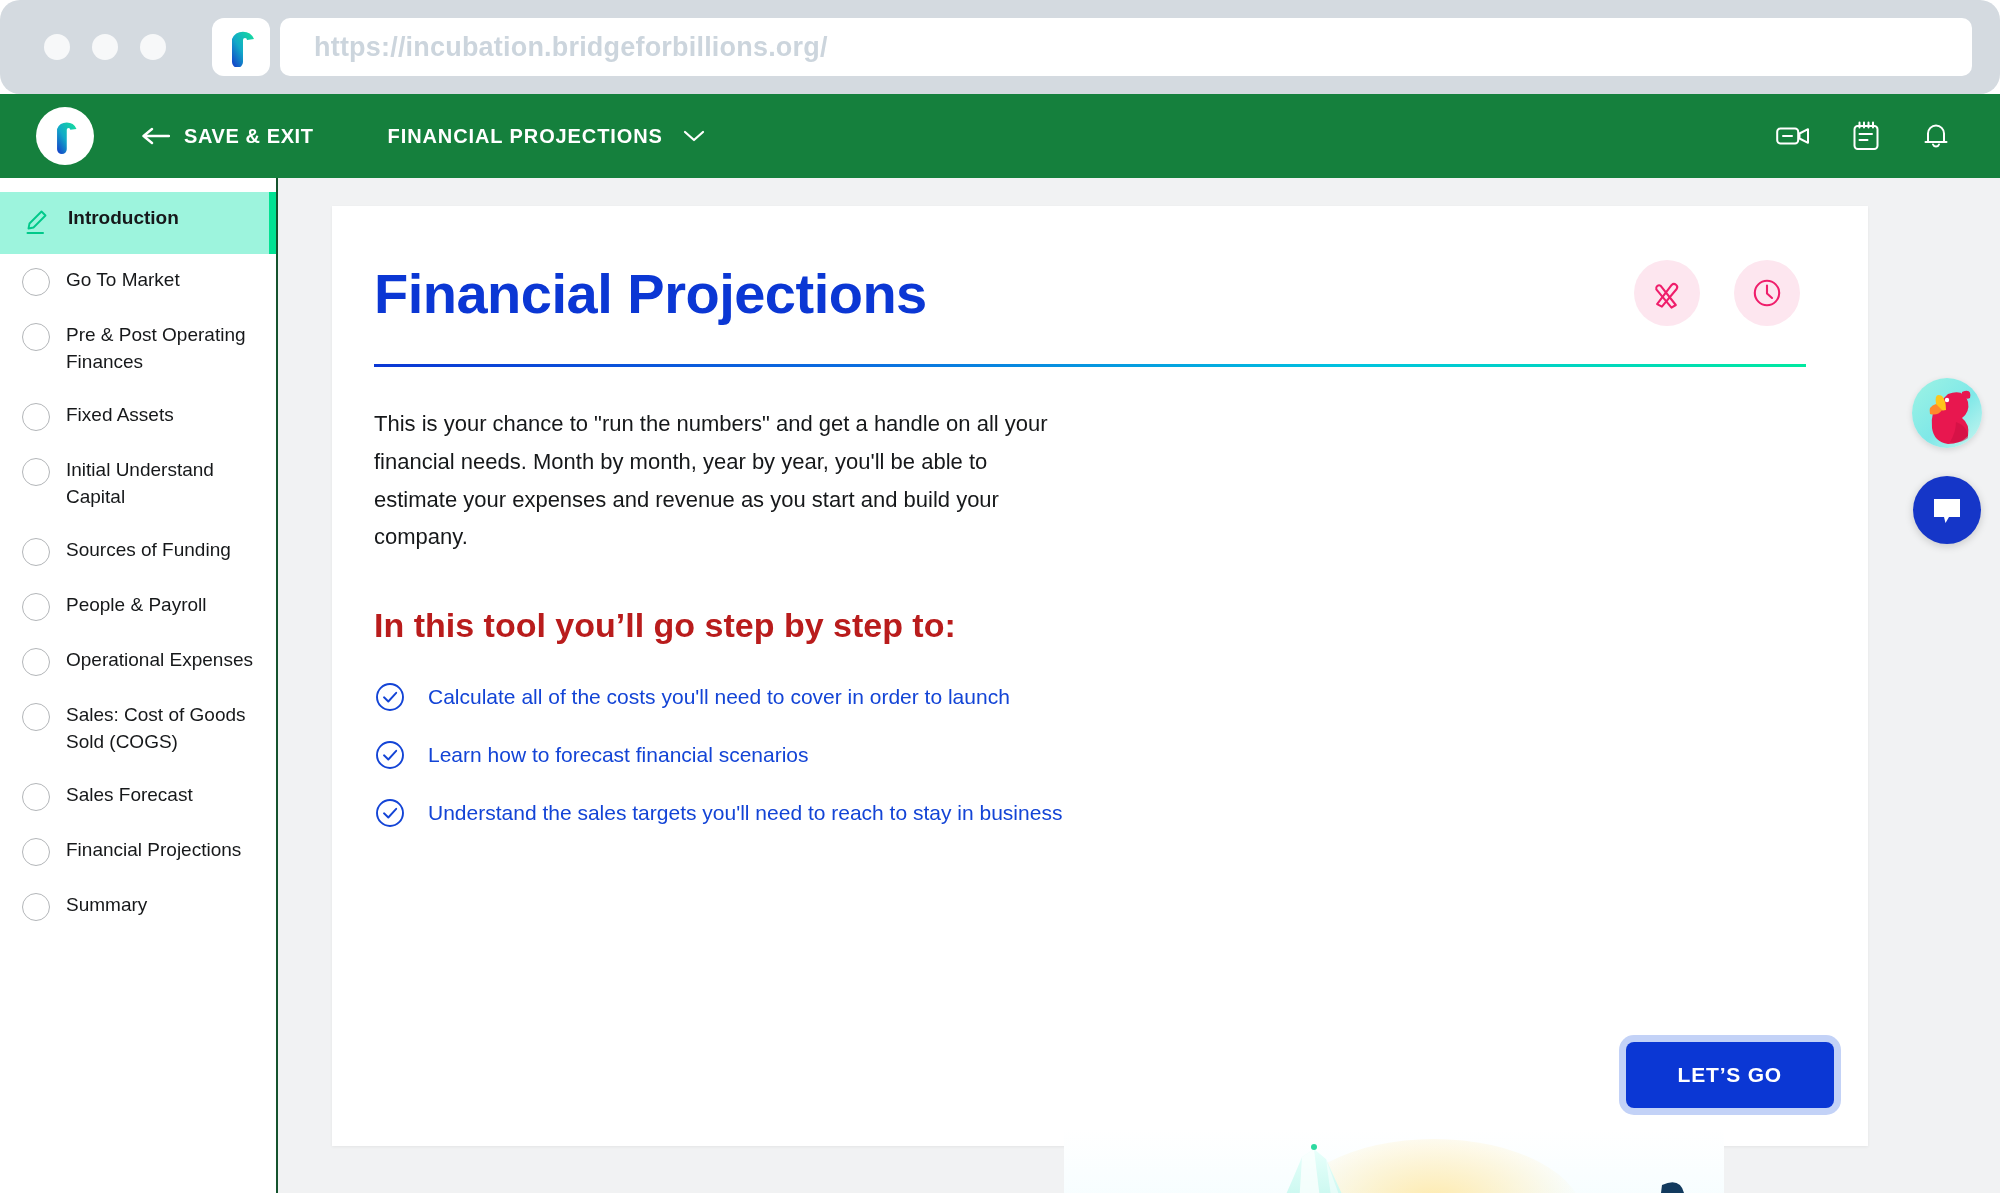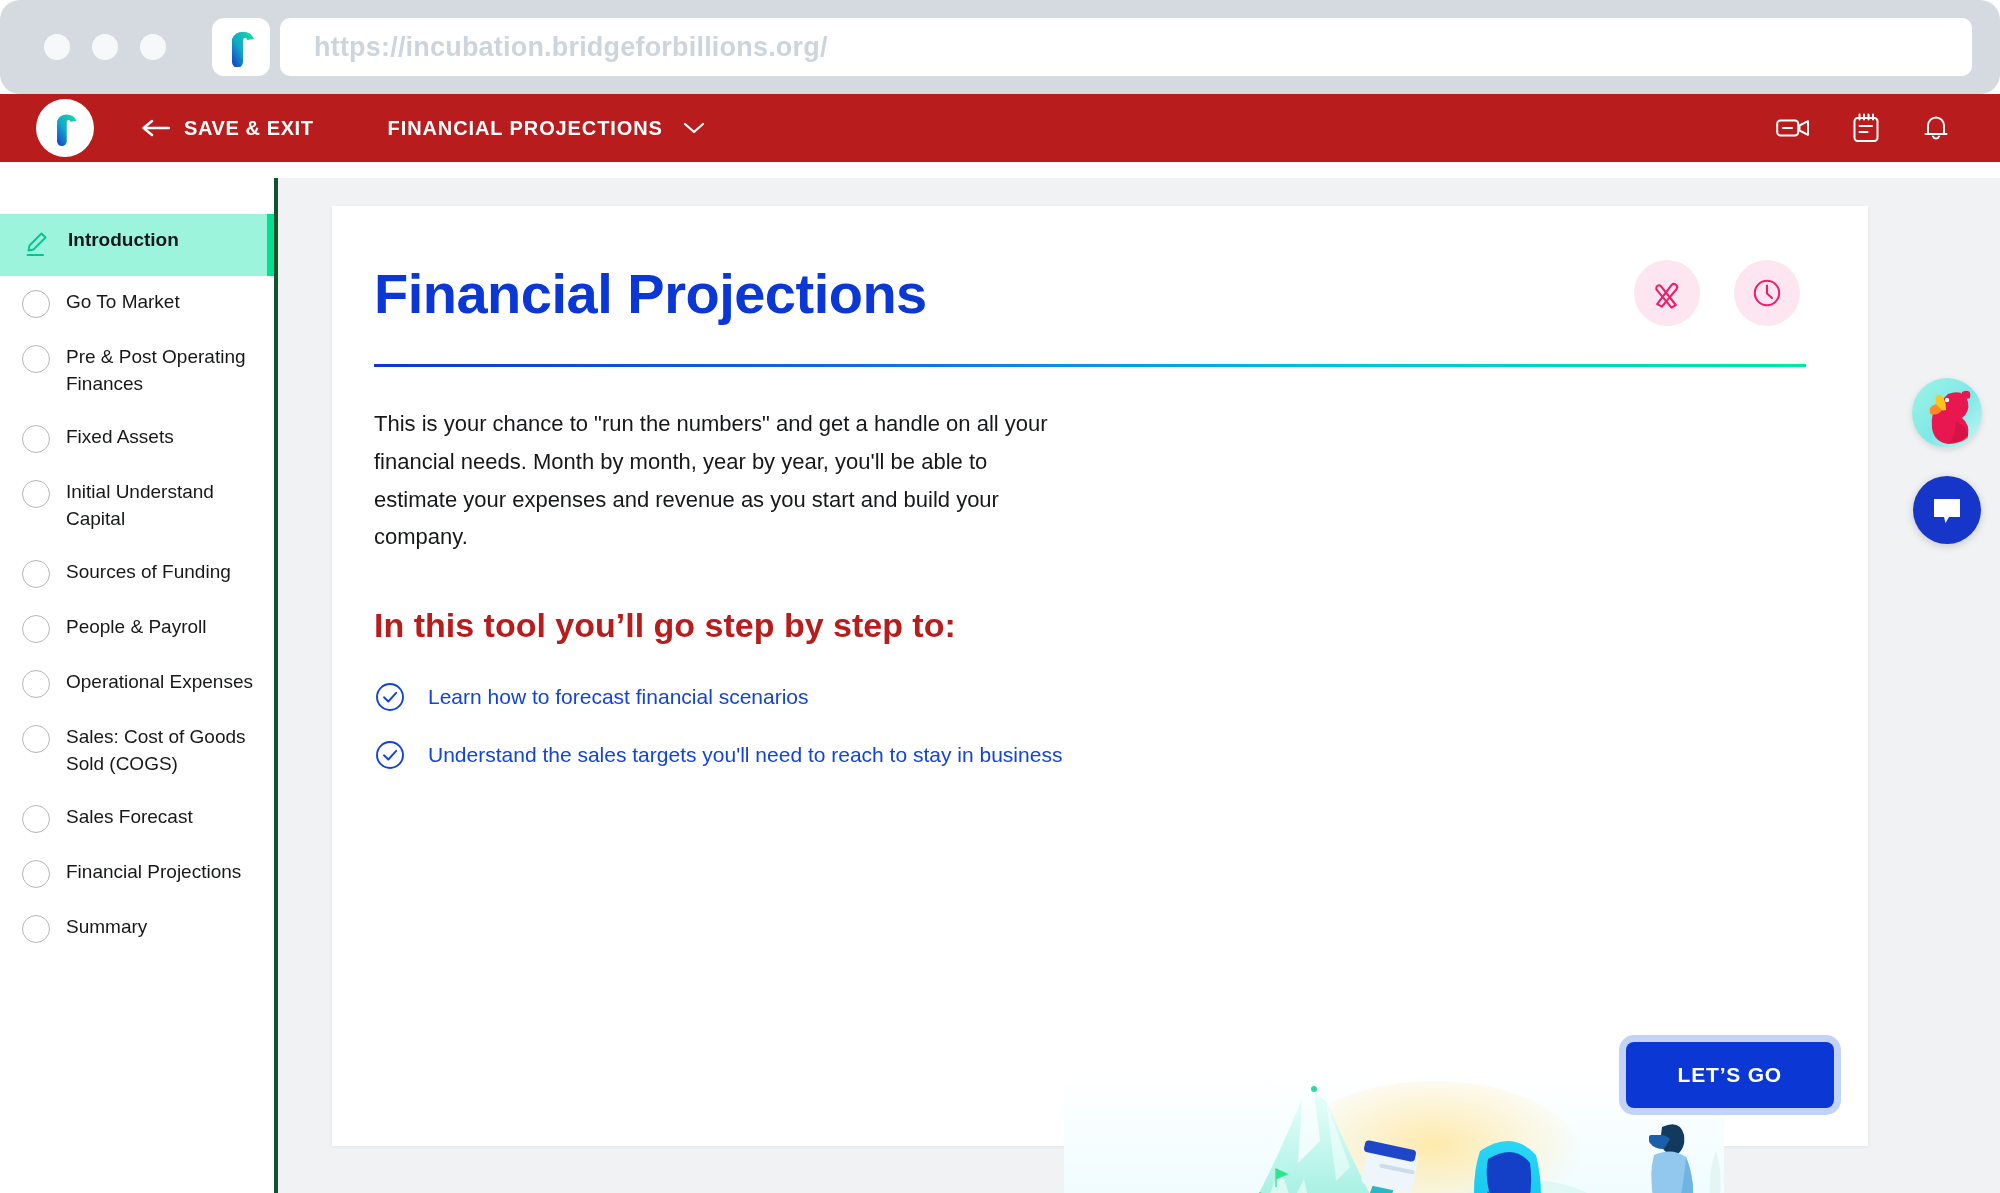--- a/index.html
+++ b/index.html
@@ -60,22 +60,22 @@
     font-weight: bold;
     color: #ccd5dd;
     letter-spacing: .2px;
     white-space: nowrap;
   }
 
   
   .app-header {
     position: absolute;
     top: 94px; left: 0;
-    width: 2000px; height: 68px;
-    background: #b91c1c;
+    width: 2000px; height: 84px;
+    background: #15803d;
     display: flex;
     align-items: center;
     padding: 0 36px;
   }
   .header-logo {
     width: 58px; height: 58px;
     border-radius: 50%;
     background: #fff;
     display: flex; align-items: center; justify-content: center;
     flex: none;
@@ -118,22 +118,22 @@
     width: 2000px; height: 1015px;
     background: #f1f2f3;
   }
 
   
   .sidebar {
     position: absolute;
     top: 0; left: 0;
     width: 278px; height: 1015px;
     background: #ffffff;
-    border-right: 4px solid #14532d;
-    padding-top: 36px;
+    border-right: 2px solid #14532d;
+    padding-top: 14px;
     overflow: hidden;
   }
   .nav-item {
     position: relative;
     display: flex;
     align-items: flex-start;
     gap: 16px;
     padding: 13px 18px 13px 22px;
     cursor: pointer;
     min-height: 52px;
@@ -441,20 +441,27 @@
       <div class="divider"></div>
 
       <div class="content-cols">
         <div class="left-col">
 
           <p class="body-text">This is your chance to "run the numbers" and get a handle on all your financial needs. Month by month, year by year, you'll be able to estimate your expenses and revenue as you start and build your company.</p>
 
           <h2 class="sub-head">In this tool you’ll go step by step to:</h2>
 
           <ul class="check-list" style="list-style:none;">
+            <li class="check-item">
+              <svg width="32" height="32" viewBox="0 0 32 32">
+                <circle cx="16" cy="16" r="13" stroke="#1344d6" stroke-width="1.9" fill="none"></circle>
+                <path d="M10 16.3 L14.3 20.5 L22.2 11.8" stroke="#1344d6" stroke-width="1.9" fill="none" stroke-linecap="round" stroke-linejoin="round"></path>
+              </svg>
+              <span class="check-text">Calculate all of the costs you'll need to cover in order to launch</span>
+            </li>
             <li class="check-item">
               <svg width="32" height="32" viewBox="0 0 32 32">
                 <circle cx="16" cy="16" r="13" stroke="#1344d6" stroke-width="1.9" fill="none"></circle>
                 <path d="M10 16.3 L14.3 20.5 L22.2 11.8" stroke="#1344d6" stroke-width="1.9" fill="none" stroke-linecap="round" stroke-linejoin="round"></path>
               </svg>
               <span class="check-text">Learn how to forecast financial scenarios</span>
             </li>
             <li class="check-item">
               <svg width="32" height="32" viewBox="0 0 32 32">
                 <circle cx="16" cy="16" r="13" stroke="#1344d6" stroke-width="1.9" fill="none"></circle>

